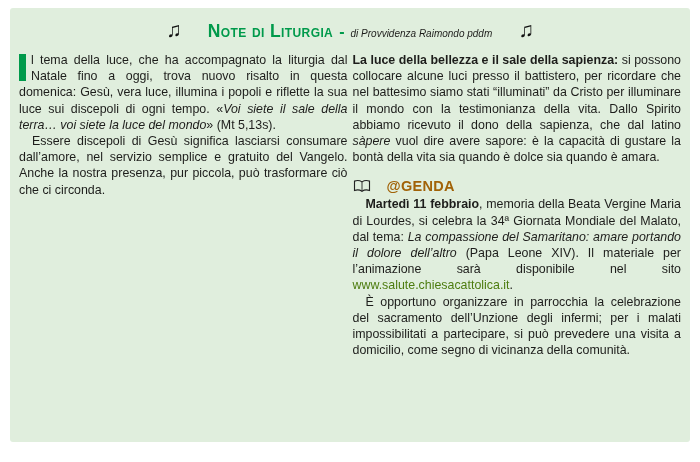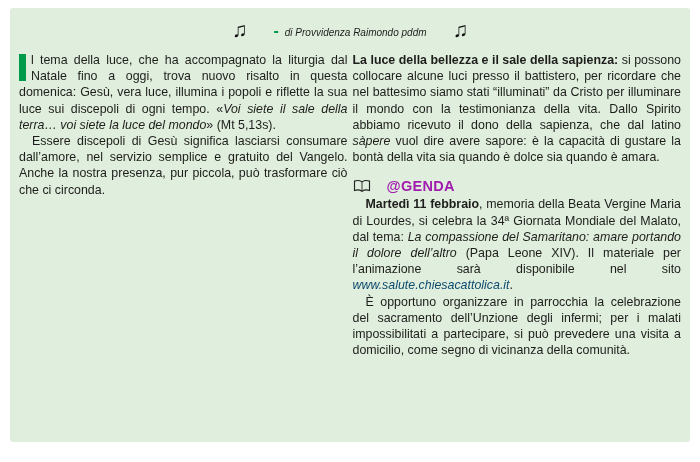--- a/index.html
+++ b/index.html
@@ -37,33 +37,34 @@
   .dropcap{
     float:left;width:7px;height:27px;margin:2px 5px 0 0;
     background:#009a4b;color:transparent;overflow:hidden;
   }
   .sq-bullet{color:#009a4b;font-size:11px;}
   .agenda-head{
     display:flex;align-items:center;gap:16px;margin-top:13px;margin-bottom:2px;
   }
   .book-icon{flex:0 0 auto;display:block;}
   .agenda-title{
-    font-weight:bold;font-size:14.5px;color:#a21caf;letter-spacing:.3px;
+    font-weight:bold;font-size:14.5px;color:#a16207;letter-spacing:.3px;
   }
-  .link{color:#0c4a6e;text-decoration:none;cursor:pointer;font-style:italic;}
+  .link{color:#4d7c0f;text-decoration:none;cursor:pointer;}
 </style>
 </head>
 <body>
 
 <div class="page">
   <div class="panel">
 
     <div class="hdr">
       <span class="note-glyph">♫</span>
       <span class="hdr-text">
+        <span class="hdr-title">Note di Liturgia</span>
         <span class="hdr-sep">-</span>
         <span class="hdr-byline">di Provvidenza Raimondo pddm</span>
       </span>
       <span class="note-glyph">♫</span>
     </div>
 
     <div class="cols">
 
       <div class="col">
         <p>

